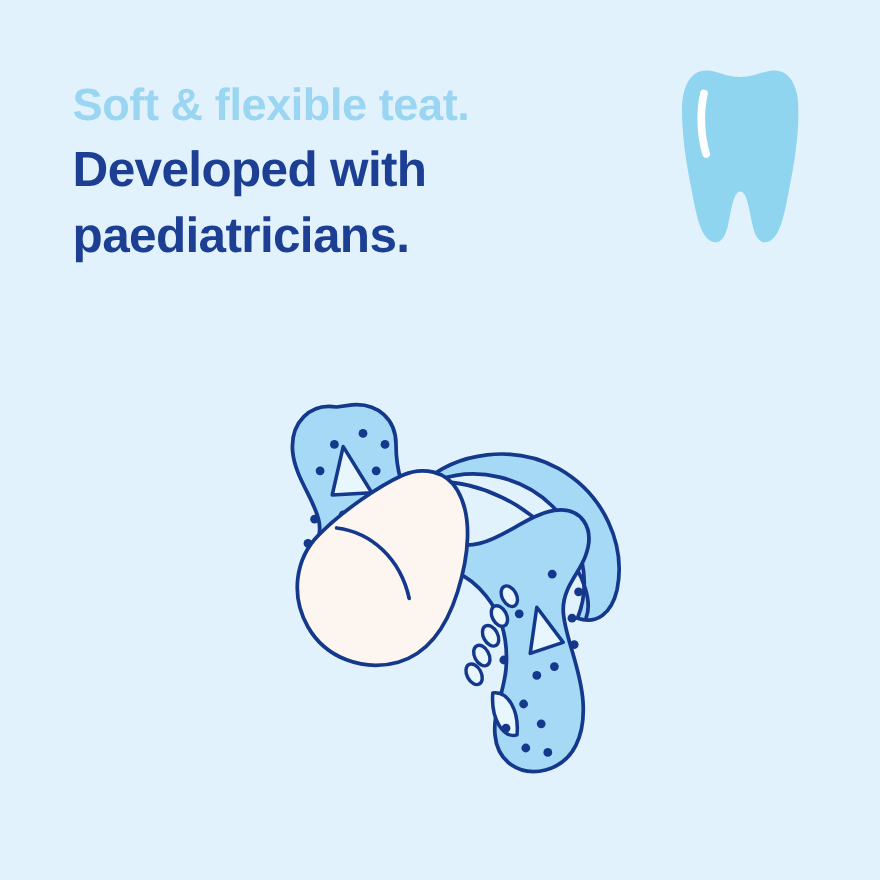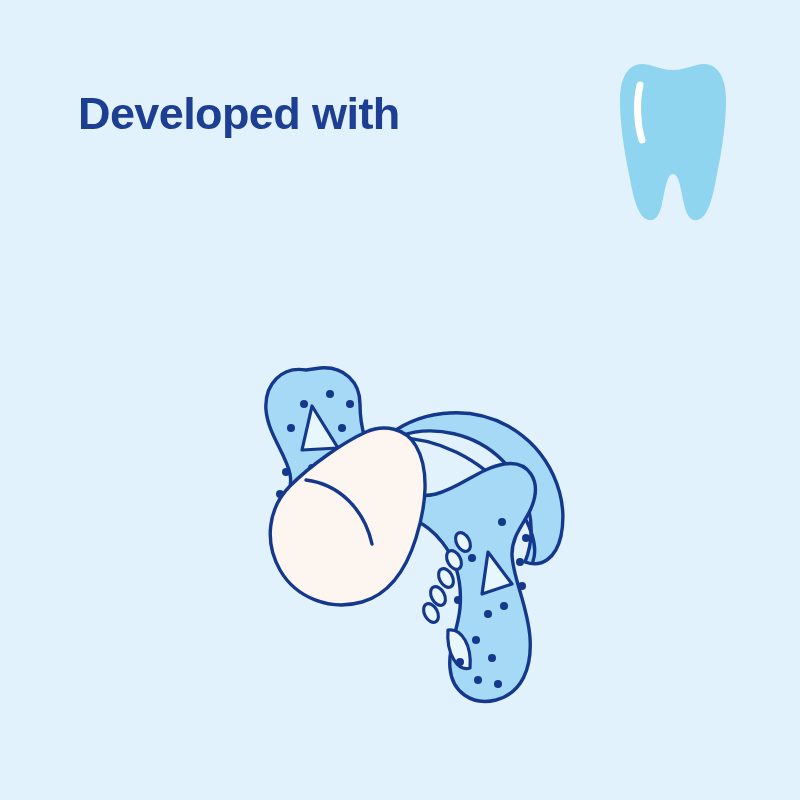--- a/index.html
+++ b/index.html
@@ -35,21 +35,21 @@
     margin: 0 0 4px 0;
     white-space: nowrap;
   }
   .headline {
     font-family: "Liberation Sans", sans-serif;
     font-size: 45px;
     font-weight: bold;
     line-height: 1.33;
     letter-spacing: -0.6px;
     color: #1C3E93;
-    margin: 12px;
+    margin: 0;
   }
   .headline .hl-line {
     display: block;
     white-space: nowrap;
   }
 
   
   .tooth-icon {
     position: absolute;
     left: 620px;
@@ -66,22 +66,24 @@
     width: 370px;
     height: 400px;
   }
 </style>
 </head>
 <body>
 
 <div id="page">
 
   <div class="copy-block">
+    <p class="eyebrow">Soft &amp; flexible teat.</p>
     <h1 class="headline">
       <span class="hl-line">Developed with</span>
+      <span class="hl-line">paediatricians.</span>
     </h1>
   </div>
 
   <div class="tooth-icon">
     <svg viewBox="0 0 106 162" width="106" height="162" aria-hidden="true">
       <path fill="#8FD5F0" d="M53 8
                C 40 8, 32 2, 22 2
                C 8 2, 0 16, 0 38
                C 0 62, 4 88, 9 112
                C 13 134, 17 152, 26 157

